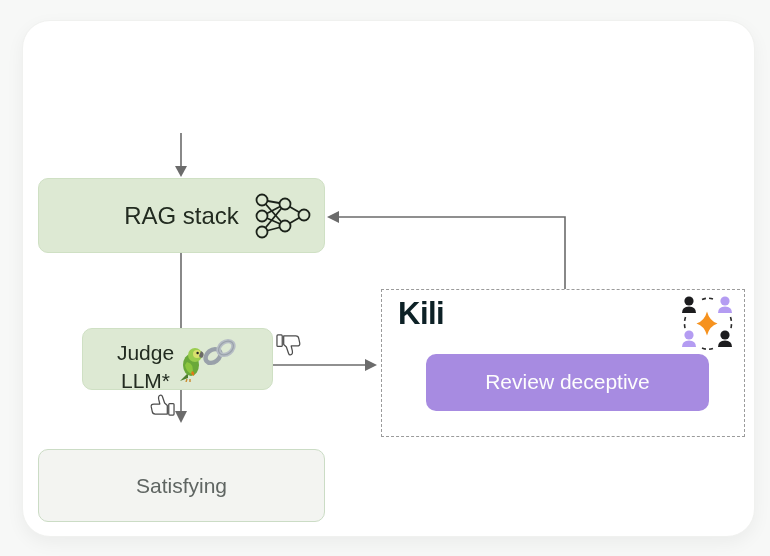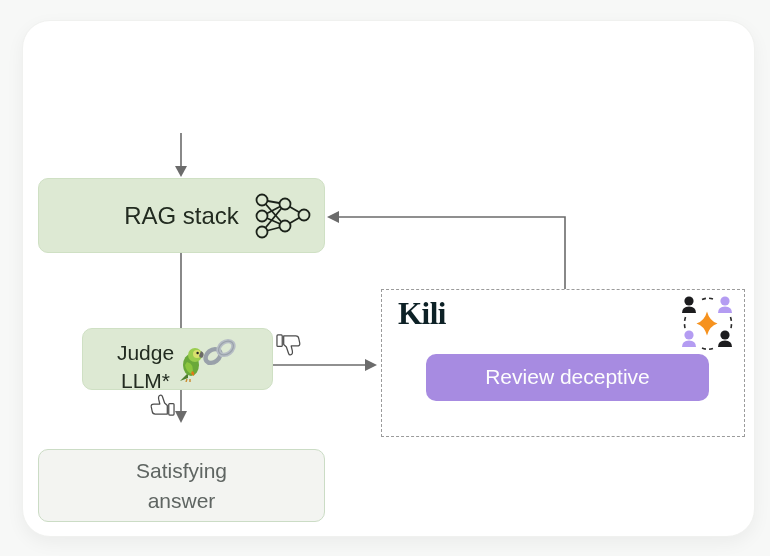--- a/index.html
+++ b/index.html
@@ -31,23 +31,23 @@
   .user-ic{position:absolute;right:3px;top:4px;}
   .rag-ic{position:absolute;right:13px;top:50%;transform:translateY(-50%);}
   .judge-inner{display:flex;align-items:center;gap:4px;}
   .judge-icons{position:relative;width:60px;height:42px;flex:none;}
   .parrot{position:absolute;left:0;bottom:-2px;}
   .chain{position:absolute;right:0;top:0;}
   .floating-ic{position:absolute;}
   .kili-panel{position:absolute;left:381px;top:289px;width:364px;height:148px;background:#fff;
               border:1.5px dashed var(--dashed-border);}
   .kili-logo{position:absolute;left:16px;top:6px;font-size:31px;font-weight:800;letter-spacing:-0.5px;
-             color:var(--kili-dark);font-family:Liberation Serif, serif;}
+             color:var(--kili-dark);font-family:Liberation Sans, sans-serif;}
   .kili-people{position:absolute;right:7px;top:3px;}
-  .kili-button{position:absolute;left:44px;top:64px;width:283px;height:47px;background:var(--button-purple);
+  .kili-button{position:absolute;left:44px;top:64px;width:283px;height:57px;background:var(--button-purple);
                border:none;border-radius:10px;color:#fdfdfd;font-size:21px;line-height:1.45;
                font-family:"Liberation Sans",sans-serif;display:flex;flex-direction:column;
                align-items:center;justify-content:center;cursor:pointer;}
 </style>
 </head>
 <body>
 
 <div class="page">
   <div class="card"></div>
 
@@ -125,21 +125,20 @@
   <svg class="floating-ic" style="left:150px;top:392px;transform:rotate(180deg);" width="25" height="25" viewBox="0 0 26 26">
     <g fill="#ffffff" stroke="#4d4d4d" stroke-width="1.3" stroke-linejoin="round">
       <rect x="1" y="2" width="5.5" height="12" rx="1"></rect>
       <path d="M8 3 L20.5 3 Q23.3 3 23.7 5.8 L24.7 10.5 Q25.2 13.5 22 13.5 L15.8 13.5 L17 18.5 Q17.7 22.5 14.8 22.8 Q13.6 22.9 13 21 L10.8 14.5 L8 12 Z"></path>
     </g>
   </svg>
 
   <div class="node graybox node-satisfying" style="left:38px;top:449px;width:287px;height:73px;">
     <div class="lbl muted">
       <div>Satisfying</div>
-      <div>answer</div>
     </div>
   </div>
 
   <div class="kili-panel">
     <div class="kili-logo">Kili</div>
     <svg class="kili-people" width="58" height="60" viewBox="0 0 58 60">
       <g fill="#1c1c1e">
         <circle cx="10" cy="8" r="4.6"></circle>
           <path d="M3 20 Q3 13.4 10 13.4 Q17 13.4 17 20 Z"></path>
         <circle cx="46" cy="42" r="4.6"></circle>

